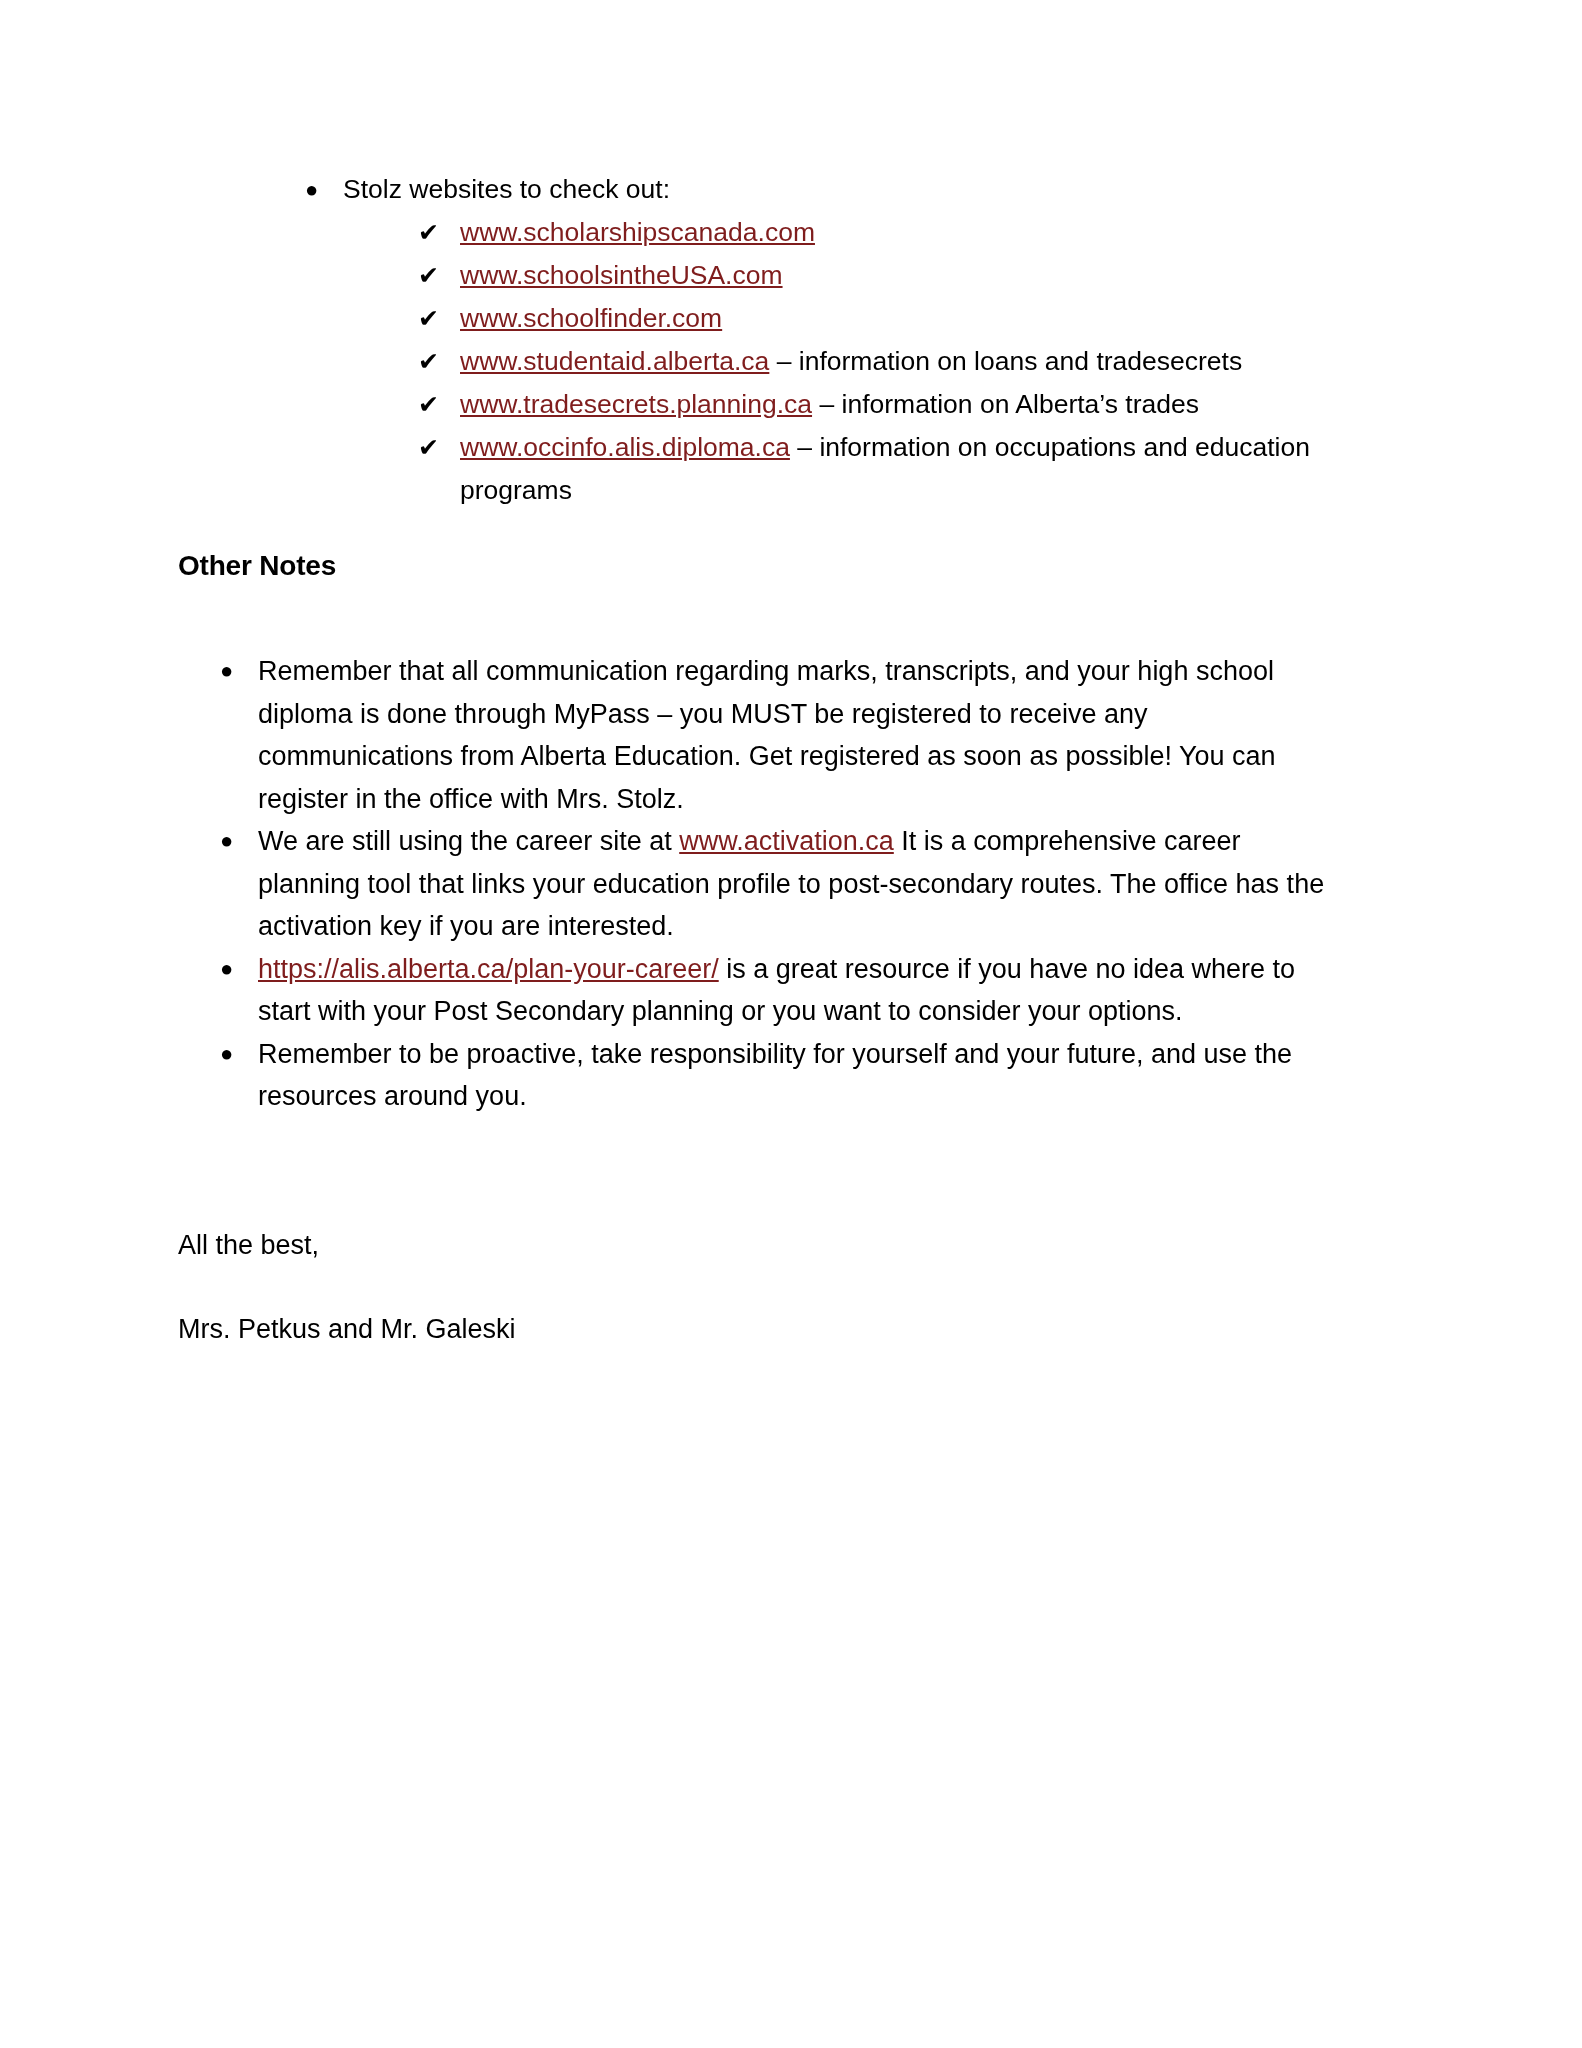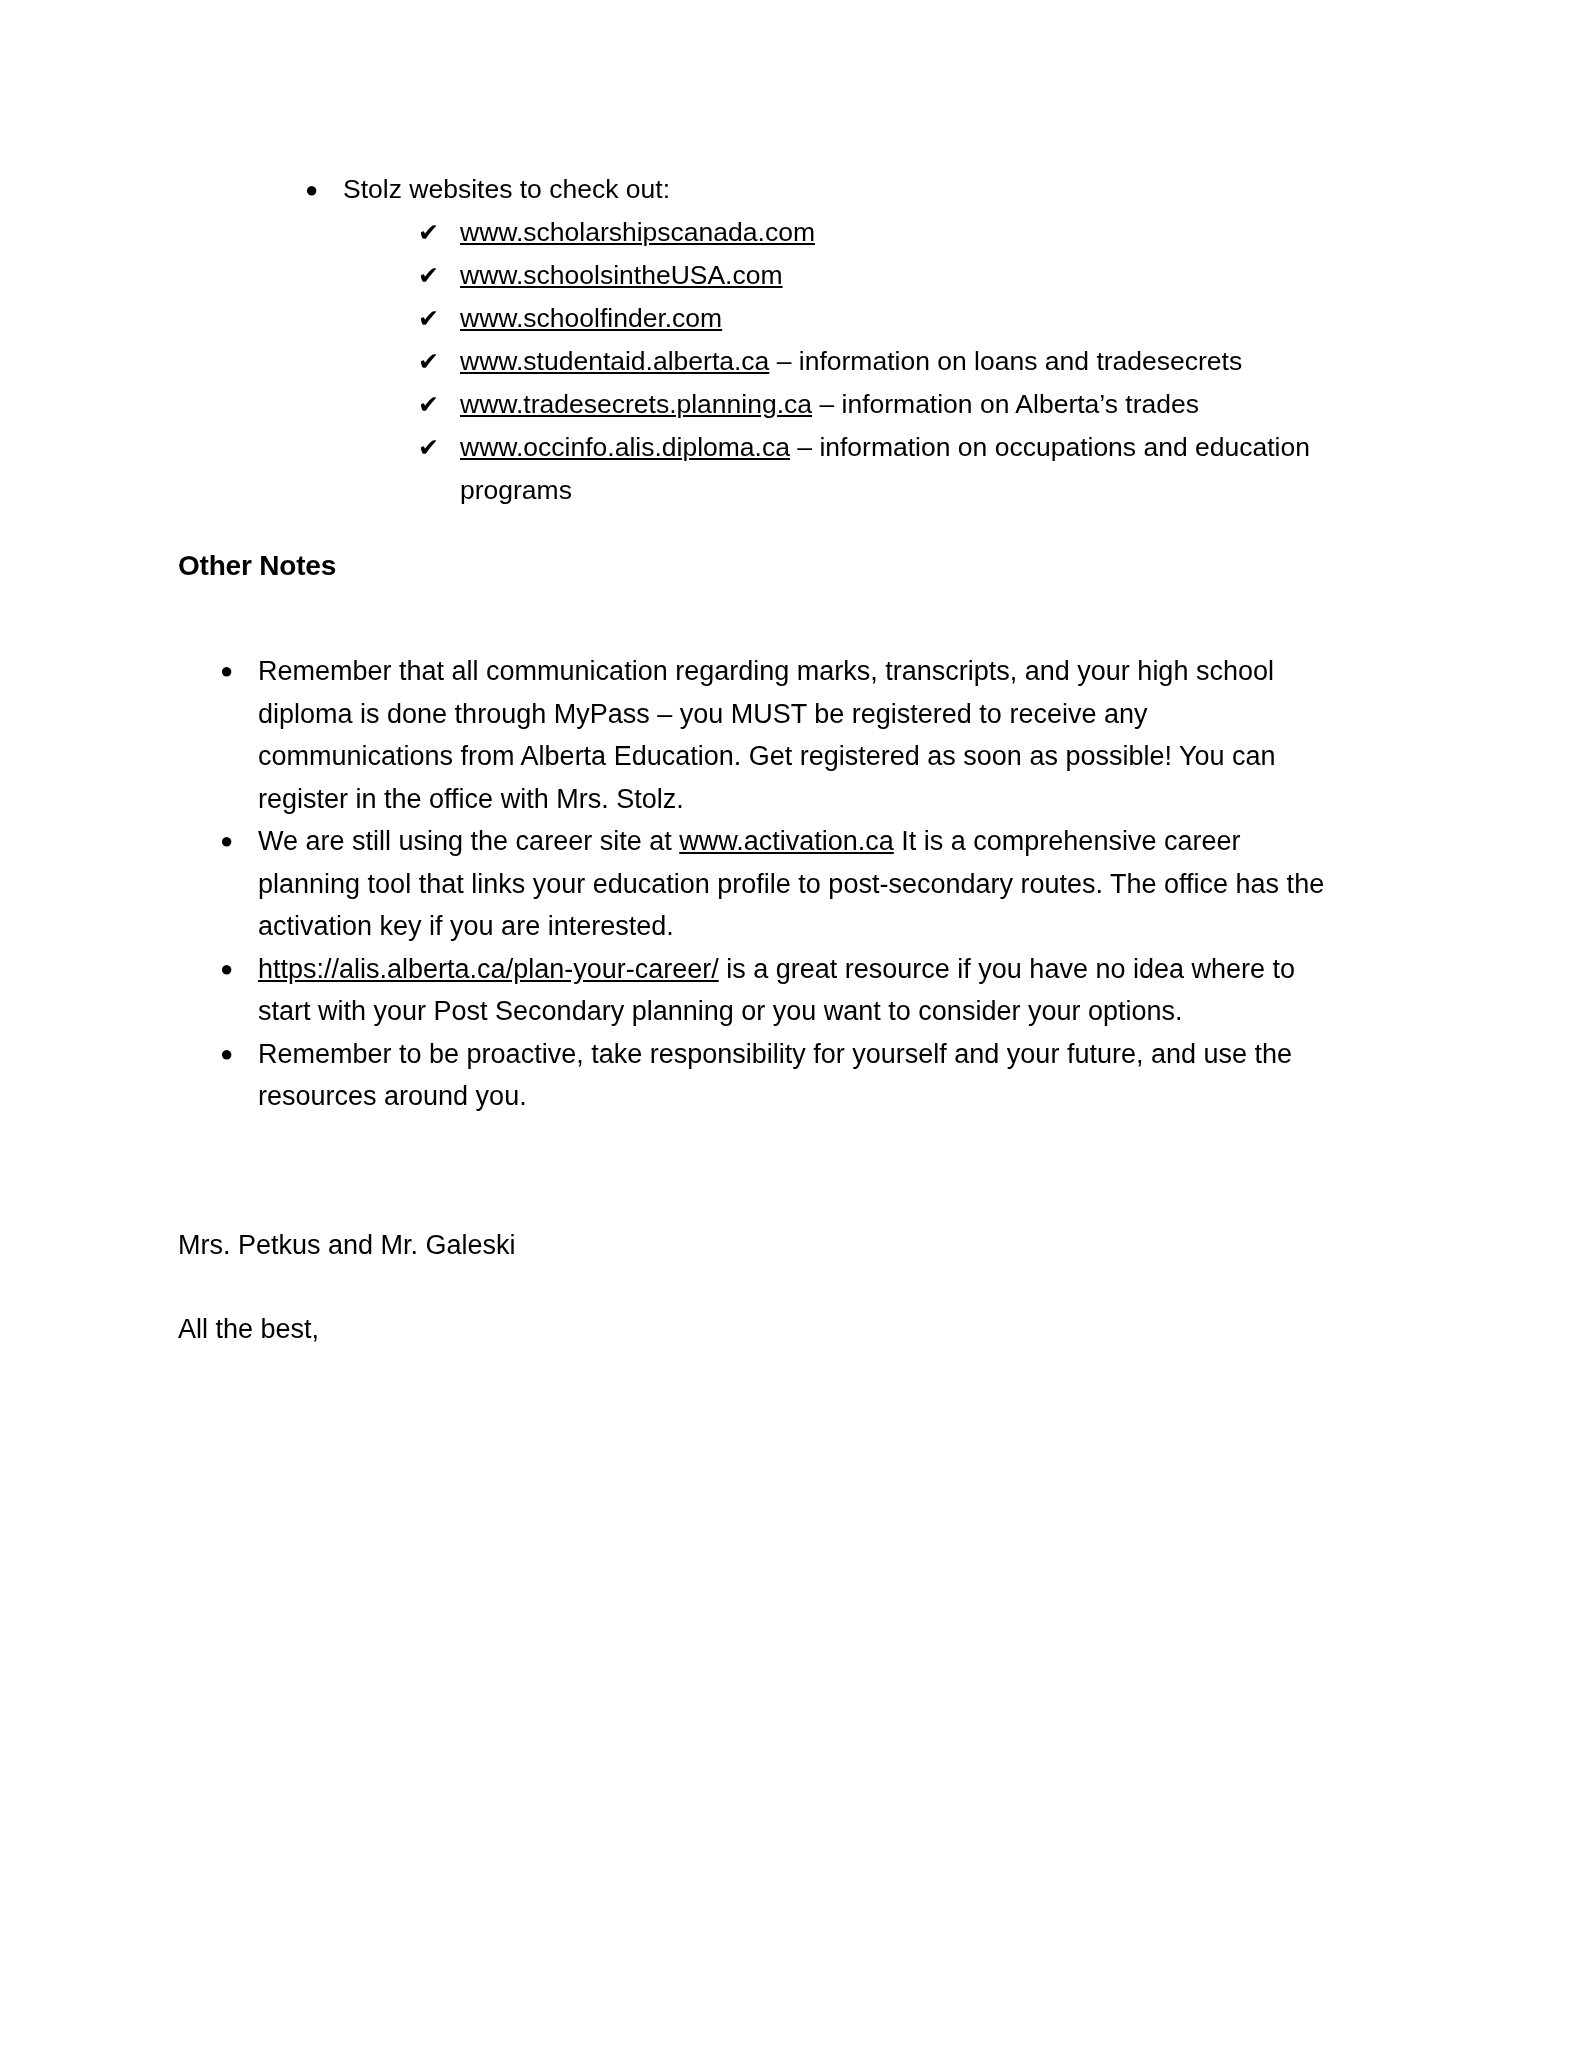--- a/index.html
+++ b/index.html
@@ -72,21 +72,21 @@
     width: 42px;
     font-size: 25px;
     line-height: 43px;
     color: #000;
   }
   .check-row .txt {
     flex: 1 1 auto;
   }
 
   a.link, .link {
-    color: #000000;
+    color: #7f1d1d;
   }
 
   
   .section-heading {
     font-size: 28px;
     font-weight: bold;
     line-height: 44px;
     margin: 32px 0 0 0;
     letter-spacing: -0.2px;
   }
@@ -194,18 +194,18 @@
       </div>
 
       <div class="body-row">
         <span class="dot">●</span>
         <span class="txt"><span>Remember to be proactive, take responsibility for yourself and your future, and use the resources around you.</span></span>
       </div>
 
     </div>
 
     <div class="closing">
+      <p>All the best,</p>
       <p>Mrs. Petkus and Mr. Galeski</p>
-      <p>All the best,</p>
     </div>
 
   </div>
 </div>
 
 </body></html>

